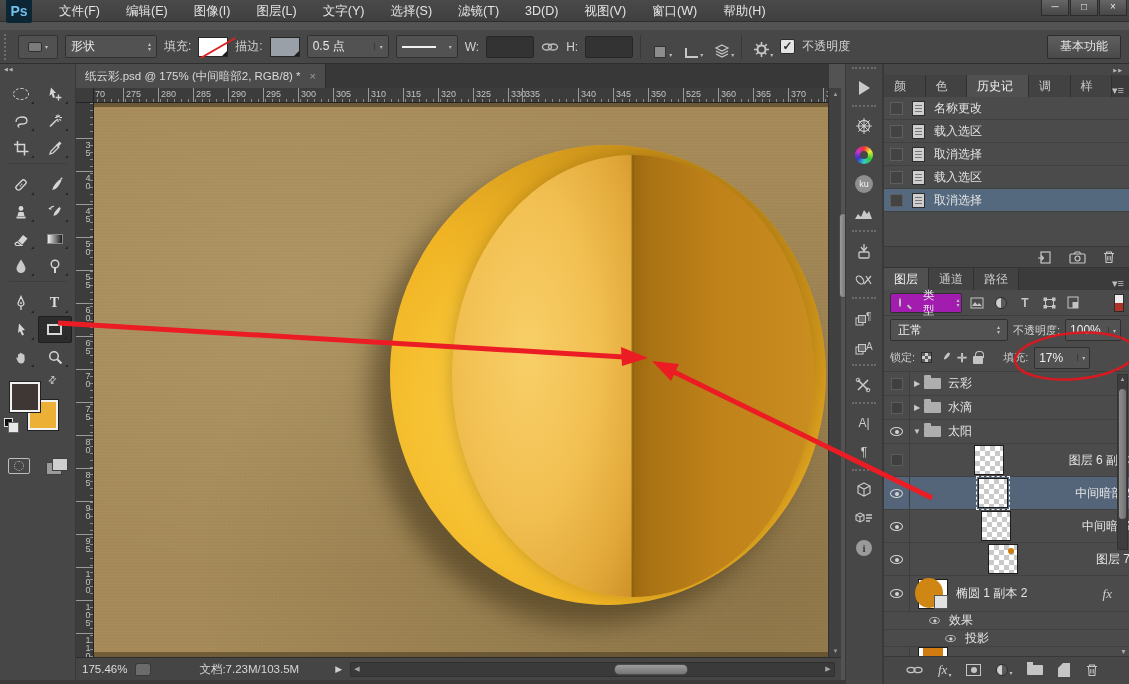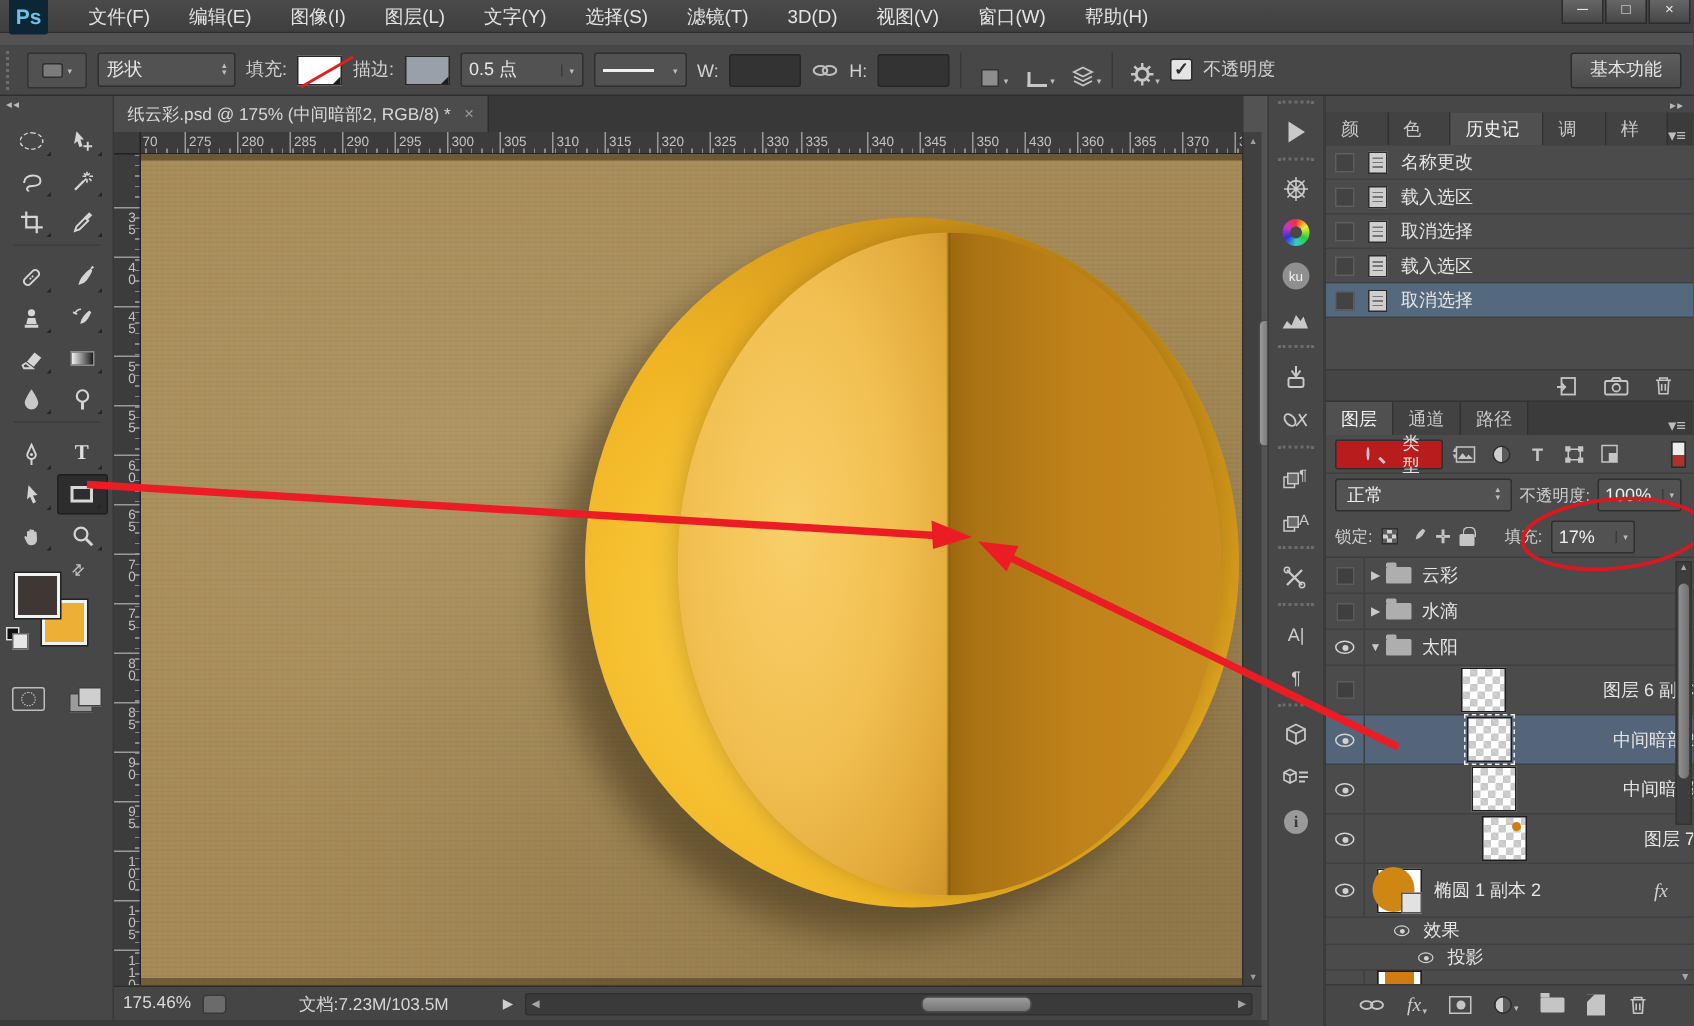--- a/index.html
+++ b/index.html
@@ -187,22 +187,22 @@
   .doc-ic::after { content:""; position:absolute; left:2px; top:3px; width:7px; height:8px;
     background:repeating-linear-gradient(#777 0 1px, transparent 1px 3px); }
   .hist-foot { position:absolute; left:0; top:182px; width:246px; height:21px; background:#454545;
     border-top:1px solid #393939; display:flex; align-items:center; justify-content:flex-end; gap:16px; padding-right:14px; }
 
   .layers { position:absolute; left:0; top:203px; width:246px; height:417px; border-top:1px solid #333; }
   .lp-filter { position:absolute; left:0; top:22px; width:246px; height:26px; background:#4b4b4b;
     display:flex; align-items:center; gap:6px; padding:0 6px; border-bottom:1px solid #3e3e3e; }
   .mag { width:9px; height:9px; border:1.5px solid #c5c5c5; border-radius:50%; position:relative; }
   .mag::after { content:""; position:absolute; left:7px; top:7px; width:5px; height:1.5px; background:#c5c5c5; transform:rotate(45deg); }
-  .kind-sel { width:72px; height:20px; background:#b91c1c; border:1px solid #2f2f2f; border-radius:2px;
-    display:flex; align-items:center; gap:22px; padding:0 20px; color:#e6e6e6; font-size:11.5px; }
+  .kind-sel { width:72px; height:20px; background:#a21caf; border:1px solid #2f2f2f; border-radius:2px;
+    display:flex; align-items:center; gap:22px; padding:0 8px; color:#e6e6e6; font-size:11.5px; }
   .kf { width:18px; height:18px; display:flex; align-items:center; justify-content:center; color:#c5c5c5; }
   .half-c { width:12px; height:12px; border-radius:50%; background:linear-gradient(90deg,#cfcfcf 50%,#5a5a5a 50%); border:1px solid #2e2e2e; }
   .toggle-f { margin-left:auto; width:10px; height:18px; border:1px solid #2c2c2c; background:linear-gradient(#ececec 50%, #b03226 50%); }
   .lp-blend { position:absolute; left:0; top:48px; width:246px; height:28px; background:#4b4b4b;
     display:flex; align-items:center; gap:5px; padding:0 6px; }
   .blend-sel { width:118px; height:22px; background:#525252; border:1px solid #2f2f2f; border-radius:2px;
     display:flex; align-items:center; padding:0 7px; color:#eee; }
   .val-box { width:56px; height:22px; background:#525252; border:1px solid #2f2f2f; border-radius:2px;
     display:flex; align-items:center; padding:0 4px; gap:2px; color:#eee; justify-content:space-between; }
   .sm-label { font-size:11px; color:#cfcfcf; white-space:nowrap; }
@@ -500,25 +500,25 @@
       <span style="left:117px">285</span>
     <span style="left:152px">290</span>
       <span style="left:187px">295</span>
     <span style="left:222px">300</span>
       <span style="left:257px">305</span>
     <span style="left:292px">310</span>
       <span style="left:327px">315</span>
     <span style="left:362px">320</span>
       <span style="left:397px">325</span>
     <span style="left:432px">330</span>
-      <span style="left:458px">335</span>
+      <span style="left:446px">335</span>
     <span style="left:502px">340</span>
       <span style="left:537px">345</span>
     <span style="left:572px">350</span>
-      <span style="left:607px">430</span>
+      <span style="left:607px">525</span>
     <span style="left:642px">360</span>
       <span style="left:677px">365</span>
     <span style="left:712px">370</span>
       <span style="left:747px">375</span>
   </div>
   <div class="ruler-v">
     <span style="top:35px">35</span>
       <span style="top:68px">40</span>
     <span style="top:101px">45</span>
       <span style="top:134px">50</span>

